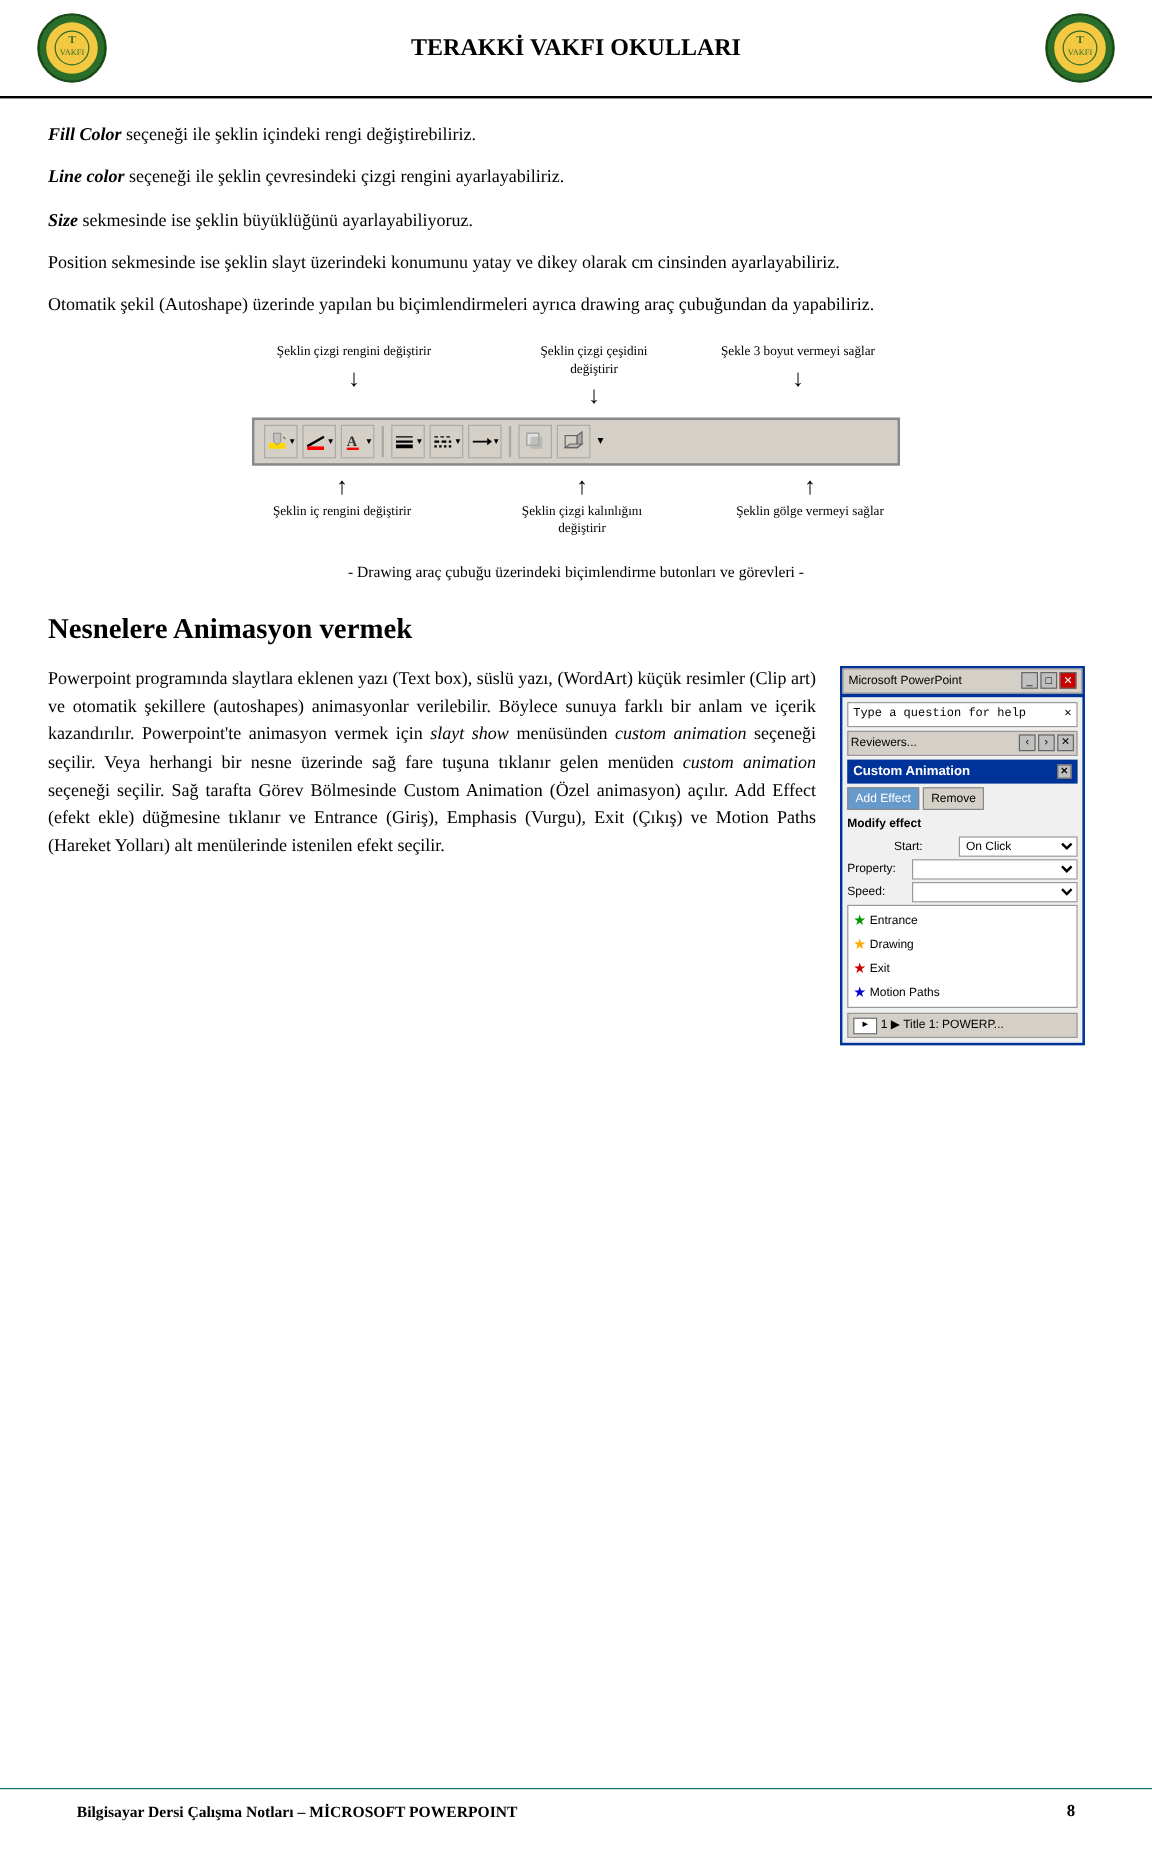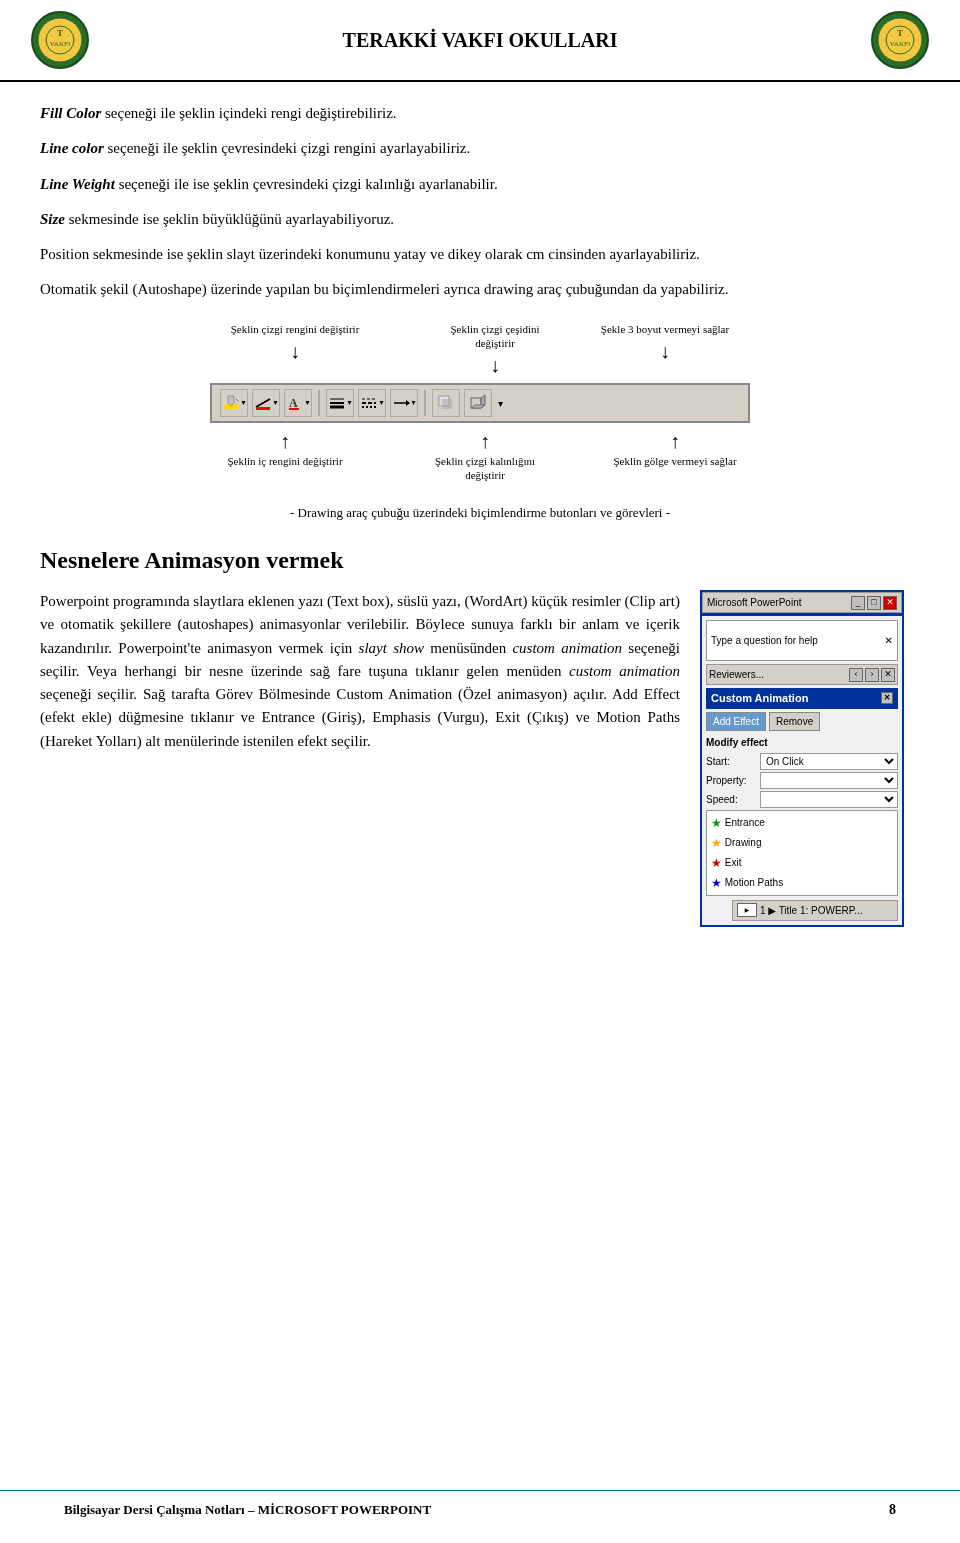--- a/index.html
+++ b/index.html
@@ -119,31 +119,32 @@
       align-items: center;
       justify-content: space-between;
       margin-bottom: 3px;
     }
     .panel-top-bar-text {
       font-size: 10px;
     }
     .panel-help-bar {
       background: #ffffff;
       border: 1px solid #999;
-      padding: 12px 4px;
+      padding: 2px 4px;
       margin-bottom: 3px;
       font-size: 10px;
+      font-family: Liberation Mono, monospace;
     }
     .panel-reviewers {
       background: #d4d0c8;
       border: 1px solid #999;
       padding: 2px;
       margin-bottom: 3px;
       display: flex;
-      align-items: flex-end;
+      align-items: flex-start;
       justify-content: space-between;
       font-size: 10px;
     }
     .panel-custom-anim-header {
       background: #003399;
       color: #fff;
       padding: 2px 5px;
       font-size: 11px;
       font-weight: bold;
       display: flex;
@@ -216,21 +217,20 @@
     }
     .panel-play-bar {
       background: #d4d0c8;
       border: 1px solid #999;
       padding: 2px 4px;
       font-size: 10px;
       margin-top: 3px;
       display: flex;
       align-items: center;
       gap: 3px;
-      margin-left: 26px;
     }
     .panel-slide-icon {
       width: 20px;
       height: 14px;
       background: #fff;
       border: 1px solid #666;
       display: flex;
       align-items: center;
       justify-content: center;
       font-size: 7px;
@@ -352,23 +352,20 @@
 
     <p class="paragraph">
       <span class="bold-term">Fill Color</span><span> seçeneği ile şeklin içindeki rengi değiştirebiliriz.</span>
     </p>
 
     <p class="paragraph">
       <span class="bold-term">Line color</span><span> seçeneği ile şeklin çevresindeki çizgi rengini ayarlayabiliriz.</span>
     </p>
 
 
-    <p class="paragraph">
-      <span class="bold-term">Line Weight</span><span> seçeneği ile ise şeklin çevresindeki çizgi kalınlığı ayarlanabilir.</span>
-    </p>
 
     <p class="paragraph">
       <span class="bold-term">Size</span><span> sekmesinde ise şeklin büyüklüğünü ayarlayabiliyoruz.</span>
     </p>
 
     <p class="paragraph">
       <span>Position sekmesinde ise şeklin slayt üzerindeki konumunu yatay ve dikey olarak cm cinsinden ayarlayabiliriz.</span>
     </p>
 
     <p class="paragraph">
@@ -533,21 +530,21 @@
                 <span>Add Effect</span>
               </div>
               <div class="panel-btn">
                 <span>Remove</span>
               </div>
             </div>
 
             <div style="font-size:10px;font-weight:bold;margin-bottom:3px;">Modify effect</div>
 
             <div class="panel-row">
-              <span style="width:50px;">Start:</span>
+              <span style="width:50px;margin-left:39px;">Start:</span>
               <select class="panel-select">
                 <option>On Click</option>
               </select>
             </div>
             <div class="panel-row">
               <span style="width:50px;">Property:</span>
               <select class="panel-select">
                 <option></option>
               </select>
             </div>

